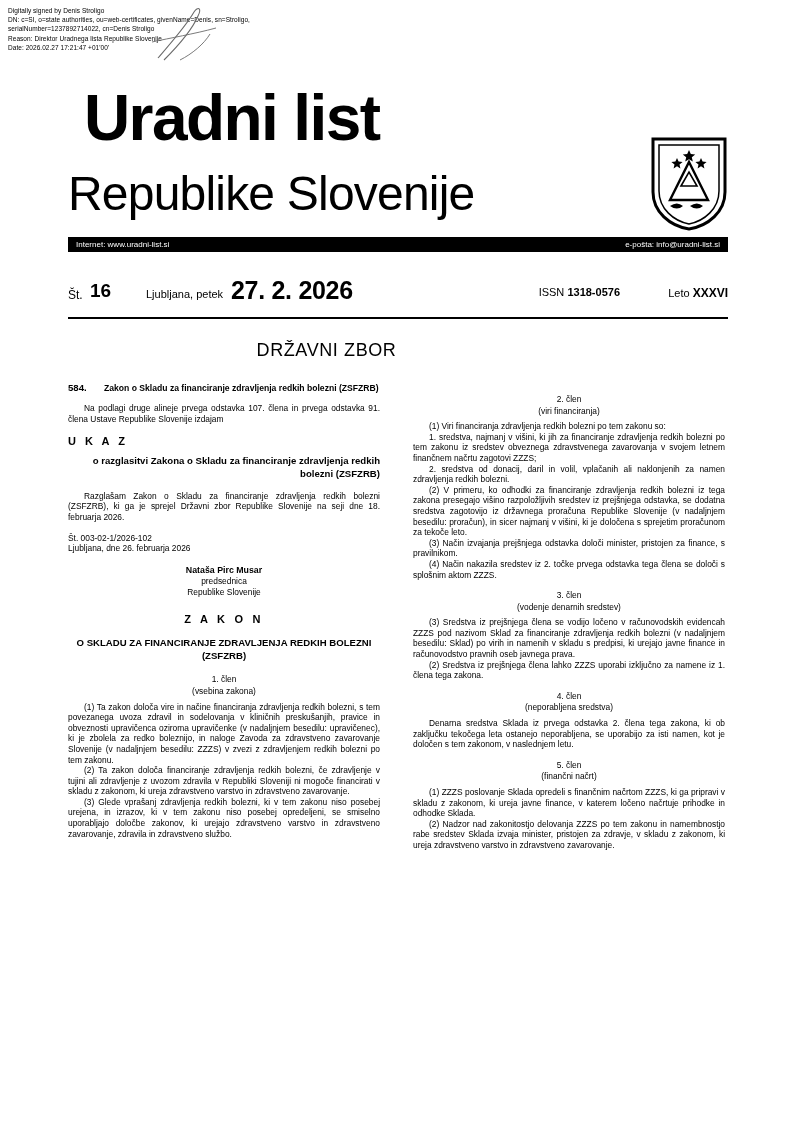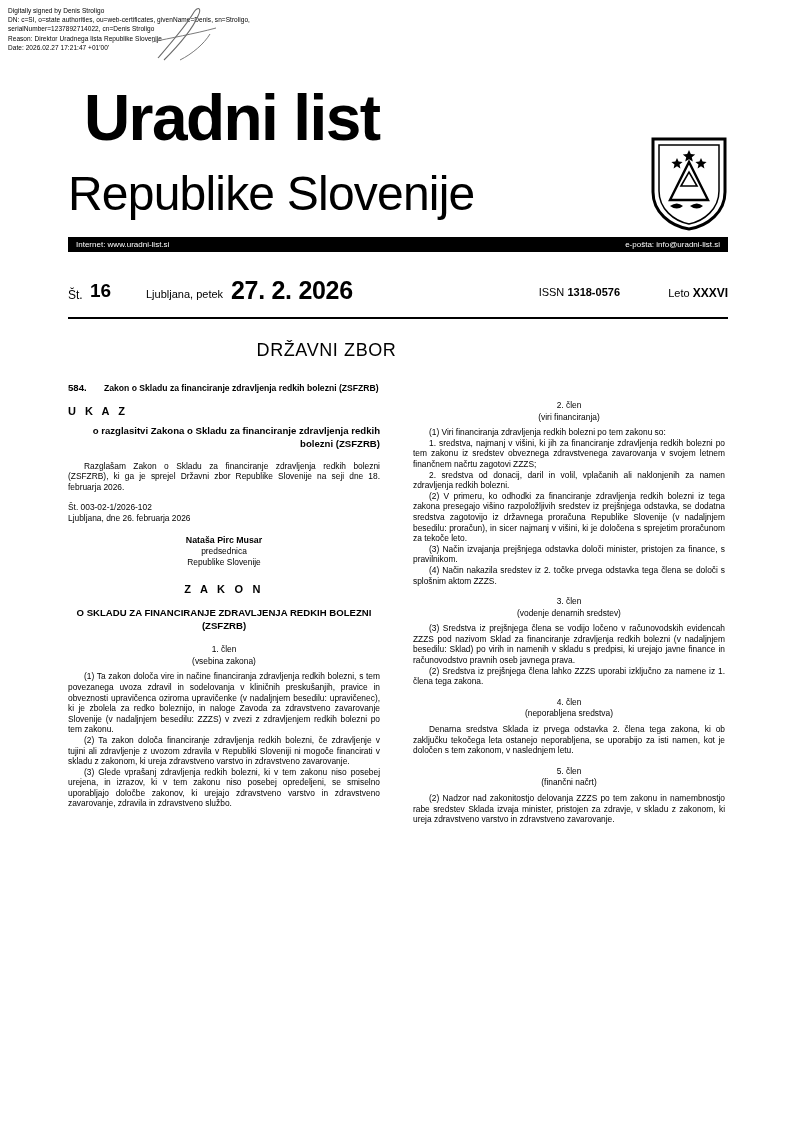--- a/index.html
+++ b/index.html
@@ -222,20 +222,21 @@
 
 <div class="dz">DRŽAVNI ZBOR</div>
 
 <div class="col col-left">
 
   <div class="act-head">
     <div class="act-num">584.</div>
     <div class="act-title">Zakon o Skladu za financiranje zdravljenja redkih bolezni (ZSFZRB)</div>
   </div>
 
+  <p class="p">Na podlagi druge alineje prvega odstavka 107. člena in prvega odstavka 91. člena Ustave Republike Slovenije izdajam</p>
 
   <div class="ukaz">U K A Z</div>
   <div class="ukaz-sub">o razglasitvi Zakona o Skladu za financiranje zdravljenja redkih bolezni (ZSFZRB)</div>
 
   <p class="p">Razglašam Zakon o Skladu za financiranje zdravljenja redkih bolezni (ZSFZRB), ki ga je sprejel Državni zbor Republike Slovenije na seji dne 18. februarja 2026.</p>
 
   <div class="doc-meta">
     <div>Št. 003-02-1/2026-102</div>
     <div>Ljubljana, dne 26. februarja 2026</div>
   </div>
@@ -251,34 +252,35 @@
 
   <div class="clen">1. člen</div>
   <div class="clen-sub">(vsebina zakona)</div>
   <p class="p">(1) Ta zakon določa vire in načine financiranja zdravljenja redkih bolezni, s tem povezanega uvoza zdravil in sodelovanja v kliničnih preskušanjih, pravice in obveznosti upravičenca oziroma upravičenke (v nadaljnjem besedilu: upravičenec), ki je zbolela za redko boleznijo, in naloge Zavoda za zdravstveno zavarovanje Slovenije (v nadaljnjem besedilu: ZZZS) v zvezi z zdravljenjem redkih bolezni po tem zakonu.</p>
   <p class="p">(2) Ta zakon določa financiranje zdravljenja redkih bolezni, če zdravljenje v tujini ali zdravljenje z uvozom zdravila v Republiki Sloveniji ni mogoče financirati v skladu z zakonom, ki ureja zdravstveno varstvo in zdravstveno zavarovanje.</p>
   <p class="p">(3) Glede vprašanj zdravljenja redkih bolezni, ki v tem zakonu niso posebej urejena, in izrazov, ki v tem zakonu niso posebej opredeljeni, se smiselno uporabljajo določbe zakonov, ki urejajo zdravstveno varstvo in zdravstveno zavarovanje, zdravila in zdravstveno službo.</p>
 </div>
 
 <div class="col col-right">
 
-  <div class="clen" style="margin-top:17px">2. člen</div>
+  <div class="clen" style="margin-top:11px">2. člen</div>
   <div class="clen-sub">(viri financiranja)</div>
   <p class="p">(1) Viri financiranja zdravljenja redkih bolezni po tem zakonu so:</p>
   <p class="p">1. sredstva, najmanj v višini, ki jih za financiranje zdravljenja redkih bolezni po tem zakonu iz sredstev obveznega zdravstvenega zavarovanja v svojem letnem finančnem načrtu zagotovi ZZZS;</p>
   <p class="p">2. sredstva od donacij, daril in volil, vplačanih ali naklonjenih za namen zdravljenja redkih bolezni.</p>
   <p class="p">(2) V primeru, ko odhodki za financiranje zdravljenja redkih bolezni iz tega zakona presegajo višino razpoložljivih sredstev iz prejšnjega odstavka, se dodatna sredstva zagotovijo iz državnega proračuna Republike Slovenije (v nadaljnjem besedilu: proračun), in sicer najmanj v višini, ki je določena s sprejetim proračunom za tekoče leto.</p>
   <p class="p">(3) Način izvajanja prejšnjega odstavka določi minister, pristojen za finance, s pravilnikom.</p>
   <p class="p">(4) Način nakazila sredstev iz 2. točke prvega odstavka tega člena se določi s splošnim aktom ZZZS.</p>
 
   <div class="clen">3. člen</div>
   <div class="clen-sub">(vodenje denarnih sredstev)</div>
   <p class="p">(3) Sredstva iz prejšnjega člena se vodijo ločeno v računovodskih evidencah ZZZS pod nazivom Sklad za financiranje zdravljenja redkih bolezni (v nadaljnjem besedilu: Sklad) po virih in namenih v skladu s predpisi, ki urejajo javne finance in računovodstvo pravnih oseb javnega prava.</p>
   <p class="p">(2) Sredstva iz prejšnjega člena lahko ZZZS uporabi izključno za namene iz 1. člena tega zakona.</p>
 
   <div class="clen">4. člen</div>
   <div class="clen-sub">(neporabljena sredstva)</div>
   <p class="p">Denarna sredstva Sklada iz prvega odstavka 2. člena tega zakona, ki ob zaključku tekočega leta ostanejo neporabljena, se uporabijo za isti namen, kot je določen s tem zakonom, v naslednjem letu.</p>
 
   <div class="clen">5. člen</div>
   <div class="clen-sub">(finančni načrt)</div>
+  <p class="p">(1) ZZZS poslovanje Sklada opredeli s finančnim načrtom ZZZS, ki ga pripravi v skladu z zakonom, ki ureja javne finance, v katerem ločeno načrtuje prihodke in odhodke Sklada.</p>
   <p class="p">(2) Nadzor nad zakonitostjo delovanja ZZZS po tem zakonu in namembnostjo rabe sredstev Sklada izvaja minister, pristojen za zdravje, v skladu z zakonom, ki ureja zdravstveno varstvo in zdravstveno zavarovanje.</p>
 </div>
 
 </body></html>

